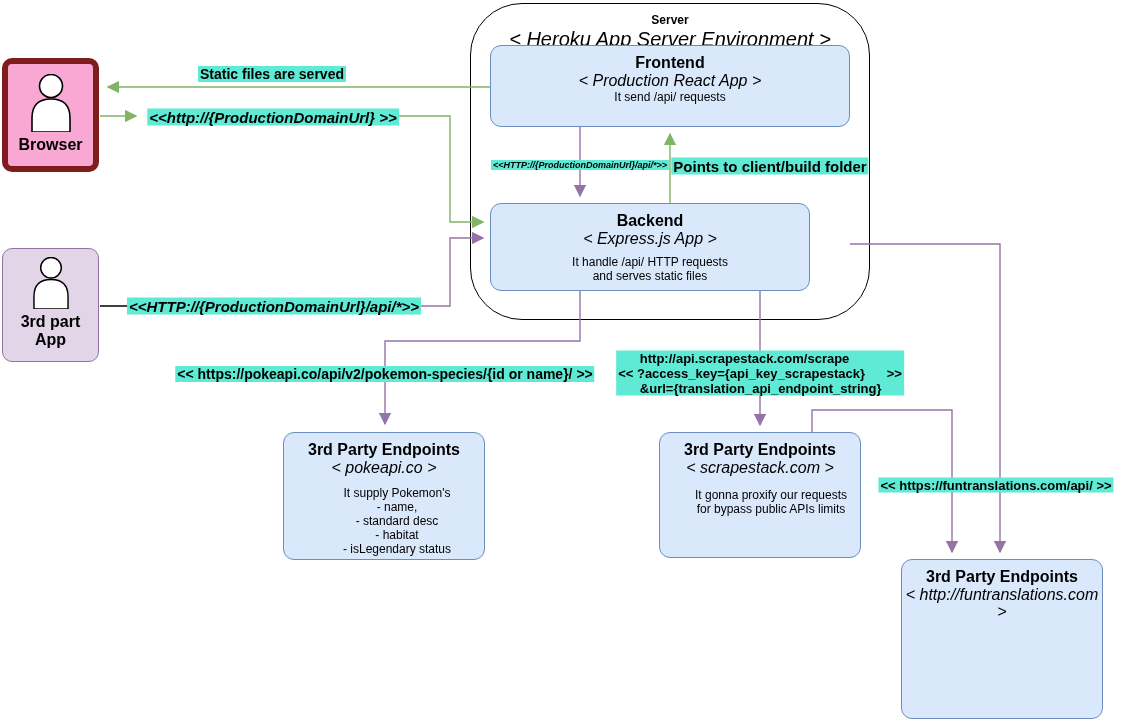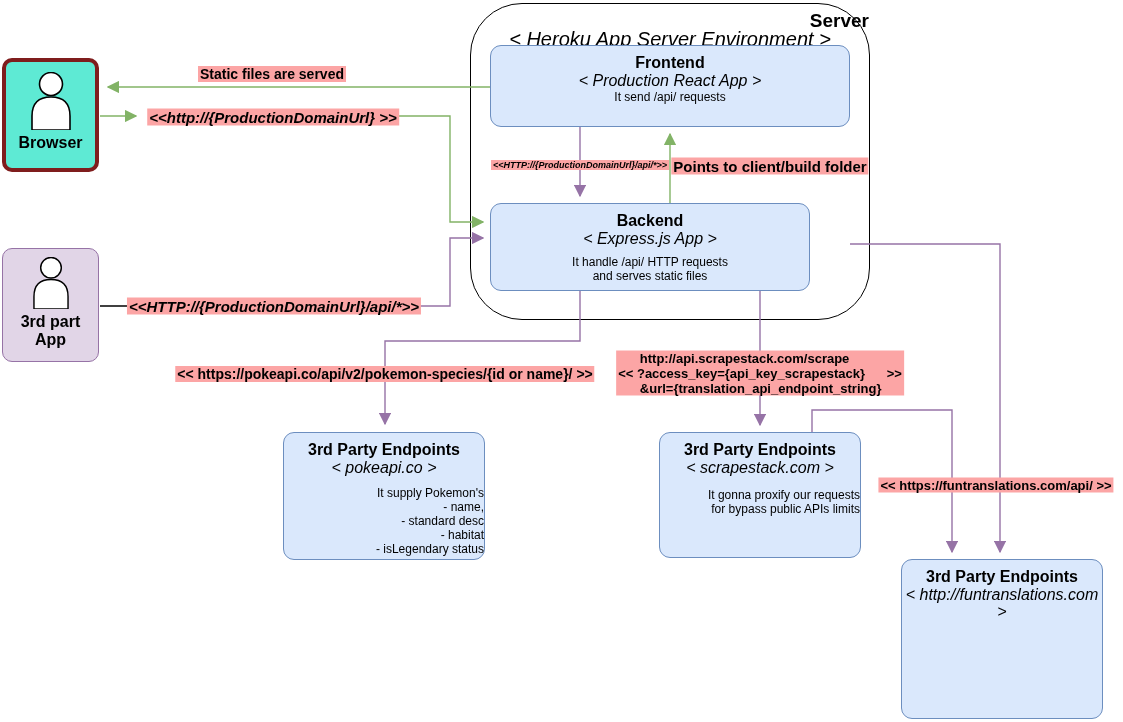--- a/index.html
+++ b/index.html
@@ -6,42 +6,42 @@
   .canvas{
     position:relative;width:1123px;height:722px;overflow:hidden;
     font-family:"Liberation Sans",sans-serif;color:#000;background:#fff;
   }
   .node{position:absolute;box-sizing:border-box;}
   
   .actor{
     border-radius:10px;display:flex;flex-direction:column;
     align-items:center;justify-content:flex-start;padding-top:10px;
   }
-  .actor-browser{background:#5eead4;border:4px solid #7f1d1d;}
+  .actor-browser{background:#f9a8d4;border:6px solid #7f1d1d;}
   .actor-purple{background:#e1d5e7;border:1px solid #9673a6;}
   .actor-label{font-weight:bold;font-size:16px;line-height:18px;text-align:center;white-space:pre-line;margin-top:4px;}
   
   .server{
     background:#ffffff;border:1.5px solid #000;border-radius:52px;
     text-align:center;padding-top:7px;
   }
-  .server-title{font-weight:bold;font-size:19px;line-height:19px;text-align:right;}
+  .server-title{font-weight:bold;font-size:12px;line-height:19px;}
   .server-subtitle{font-style:italic;font-size:20px;line-height:18px;}
   
   .bluebox{
     background:#dae8fc;border:1px solid #6c8ebf;border-radius:11px;
     text-align:center;padding-top:7px;
   }
   .bb-title{font-weight:bold;font-size:16px;line-height:19px;}
   .bb-subtitle{font-style:italic;font-size:16px;line-height:17px;}
   .bb-body{font-size:12px;line-height:14px;white-space:pre-line;margin-top:11px;}
-  .bb-body.left{text-align:right;}
+  .bb-body.left{text-align:center;}
   
   .elabel{
-    position:absolute;background:#fca5a5;padding:0 2px;white-space:nowrap;
+    position:absolute;background:#5eead4;padding:0 2px;white-space:nowrap;
     transform:translate(-50%,-50%);text-align:center;
   }
   .lab-bold{font-weight:bold;font-size:14px;}
   .lab-bold-sm{font-weight:bold;font-size:13px;}
   .lab-bi{font-weight:bold;font-style:italic;font-size:15px;}
   .lab-tiny{font-weight:bold;font-style:italic;font-size:9px;}
   .lab-points{font-weight:bold;font-size:15px;}
   .lab-pre{white-space:pre;text-align:left;line-height:15px;}
   .edges{position:absolute;left:0;top:0;z-index:3;}
   .z1{z-index:1}.z4{z-index:4}.z5{z-index:5}

